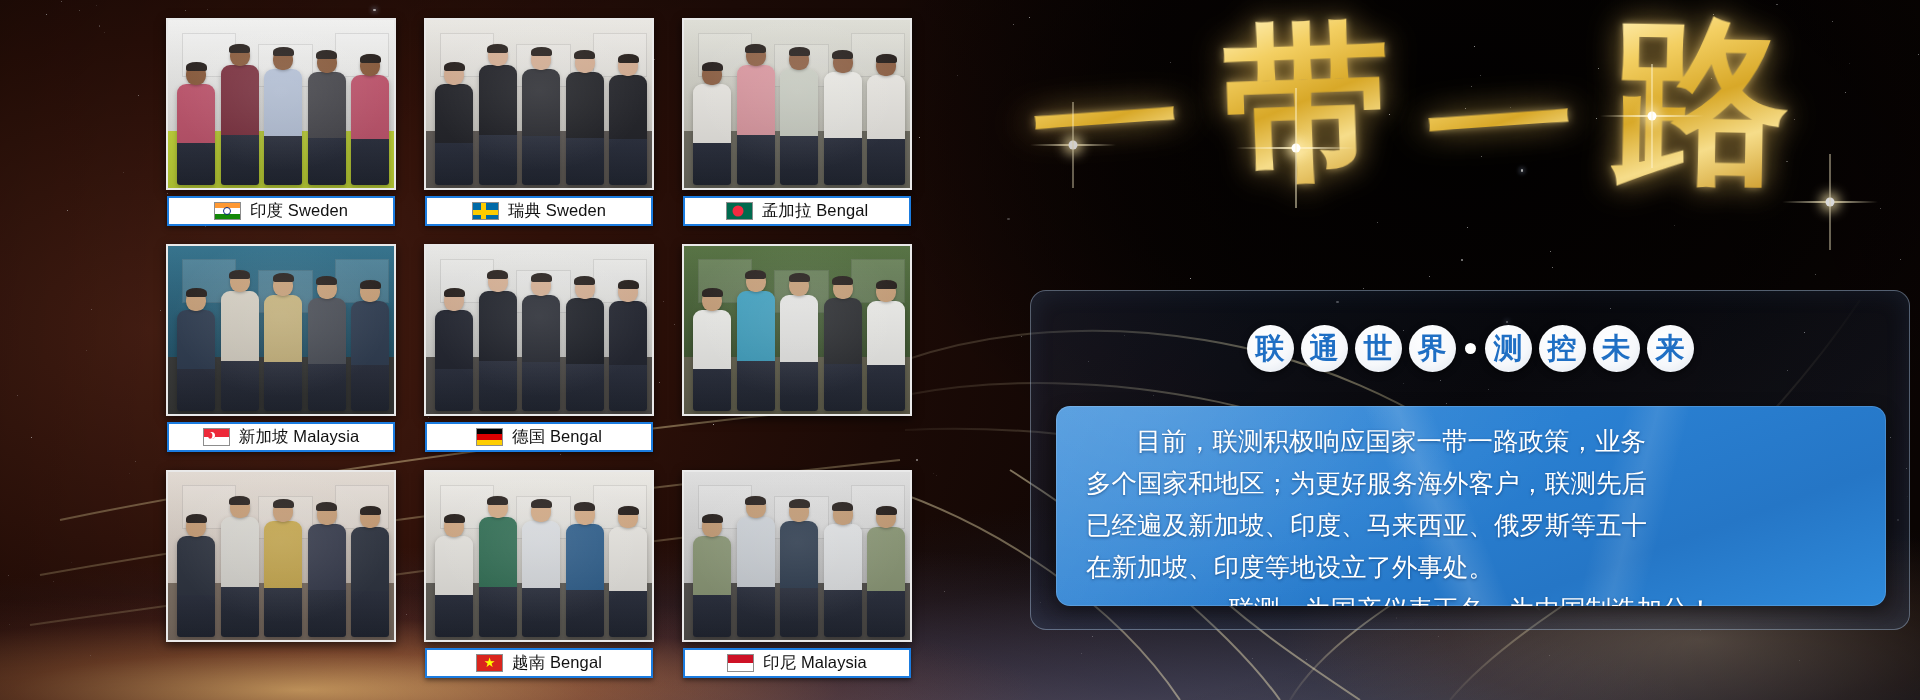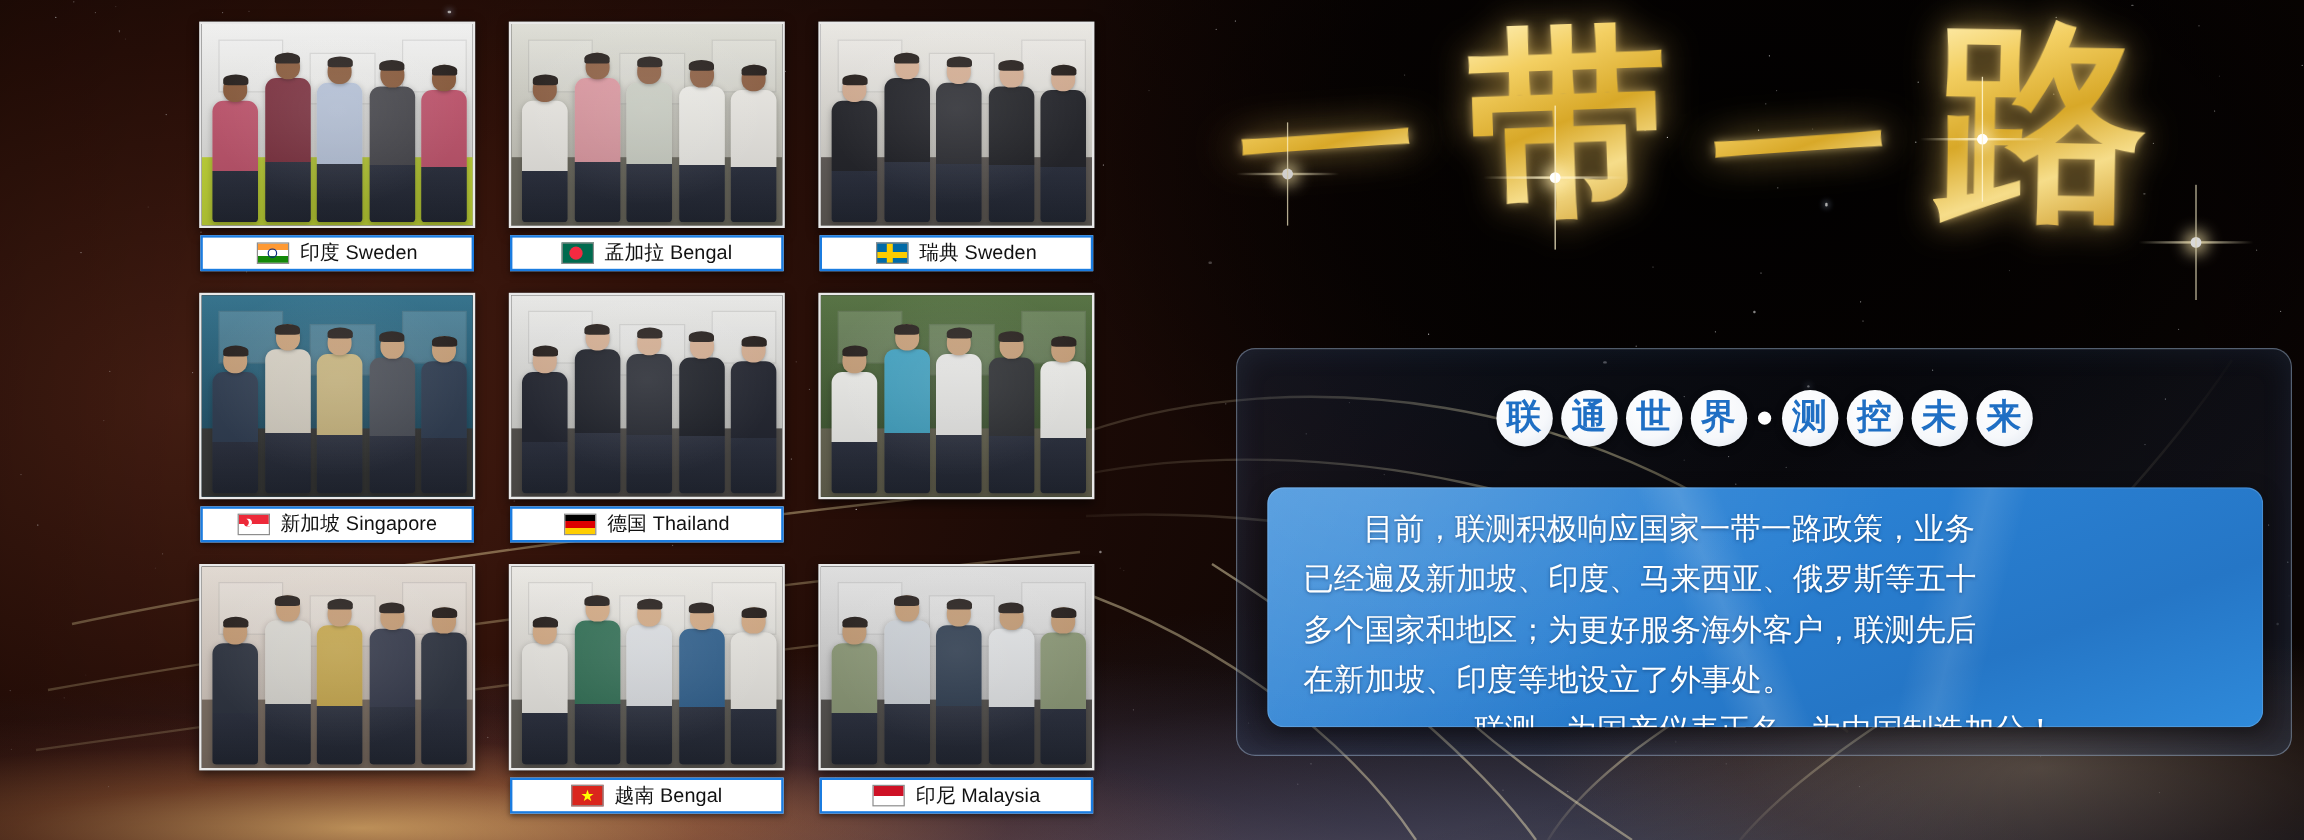--- a/index.html
+++ b/index.html
@@ -489,20 +489,50 @@
             <div style="position: absolute; inset: 0px; background: radial-gradient(80% 80% at 50% 42%, rgba(255, 255, 255, 0.1) 0%, rgba(0, 0, 0, 0) 60%), linear-gradient(rgba(255, 255, 255, 0.06) 0%, rgba(0, 0, 0, 0.16) 100%);"></div>
           </div>
         </div>
         <div class="photo-label">
           <span class="flag f-in"></span>
           <span class="label-text">印度 Sweden</span>
         </div>
       </div>
       <div class="photo-card">
         <div class="photo-frame">
+          <div class="photo-img" style="background: linear-gradient(rgb(232, 230, 225), rgb(214, 211, 204));">
+            <div style="position: absolute; left: 0px; right: 0px; bottom: 0px; height: 34%; background: rgb(90, 85, 80); opacity: 0.92;"></div>
+            <div style="position: absolute; left: 6%; top: 8%; width: 24%; height: 26%; background: rgba(255, 255, 255, 0.16); border: 1px solid rgba(0, 0, 0, 0.1);"></div>
+            <div style="position: absolute; left: 40%; top: 14%; width: 24%; height: 26%; background: rgba(255, 255, 255, 0.16); border: 1px solid rgba(0, 0, 0, 0.1);"></div>
+            <div style="position: absolute; left: 74%; top: 8%; width: 24%; height: 26%; background: rgba(255, 255, 255, 0.16); border: 1px solid rgba(0, 0, 0, 0.1);"></div>
+            <div style="position: absolute; left: 4%; bottom: 2%; width: 17%; height: 60%; background: linear-gradient(rgb(35, 36, 42) 0%, rgb(35, 36, 42) 58%, rgb(44, 49, 64) 58%, rgb(35, 40, 52) 100%); border-radius: 9px 9px 3px 3px; box-shadow: rgba(0, 0, 0, 0.25) 0px 2px 5px;"></div>
+            <div style="position: absolute; left: 8.1%; bottom: 61.5%; width: 8.8%; height: 13%; background: rgb(216, 176, 148); border-radius: 50% 50% 44% 44%; box-shadow: rgba(0, 0, 0, 0.3) 0px 1px 3px;"></div>
+            <div style="position: absolute; left: 7.9%; bottom: 69.5%; width: 9.2%; height: 5.5%; background: rgb(36, 29, 26); border-radius: 50% 50% 20% 20%;"></div>
+            <div style="position: absolute; left: 23.25%; bottom: 2%; width: 17%; height: 71%; background: linear-gradient(rgb(29, 30, 36) 0%, rgb(29, 30, 36) 58%, rgb(44, 49, 64) 58%, rgb(35, 40, 52) 100%); border-radius: 9px 9px 3px 3px; box-shadow: rgba(0, 0, 0, 0.25) 0px 2px 5px;"></div>
+            <div style="position: absolute; left: 27.35%; bottom: 72.5%; width: 8.8%; height: 13%; background: rgb(216, 176, 148); border-radius: 50% 50% 44% 44%; box-shadow: rgba(0, 0, 0, 0.3) 0px 1px 3px;"></div>
+            <div style="position: absolute; left: 27.15%; bottom: 80.5%; width: 9.2%; height: 5.5%; background: rgb(36, 29, 26); border-radius: 50% 50% 20% 20%;"></div>
+            <div style="position: absolute; left: 42.5%; bottom: 2%; width: 17%; height: 69%; background: linear-gradient(rgb(42, 43, 49) 0%, rgb(42, 43, 49) 58%, rgb(44, 49, 64) 58%, rgb(35, 40, 52) 100%); border-radius: 9px 9px 3px 3px; box-shadow: rgba(0, 0, 0, 0.25) 0px 2px 5px;"></div>
+            <div style="position: absolute; left: 46.6%; bottom: 70.5%; width: 8.8%; height: 13%; background: rgb(216, 176, 148); border-radius: 50% 50% 44% 44%; box-shadow: rgba(0, 0, 0, 0.3) 0px 1px 3px;"></div>
+            <div style="position: absolute; left: 46.4%; bottom: 78.5%; width: 9.2%; height: 5.5%; background: rgb(36, 29, 26); border-radius: 50% 50% 20% 20%;"></div>
+            <div style="position: absolute; left: 61.75%; bottom: 2%; width: 17%; height: 67%; background: linear-gradient(rgb(32, 33, 38) 0%, rgb(32, 33, 38) 58%, rgb(44, 49, 64) 58%, rgb(35, 40, 52) 100%); border-radius: 9px 9px 3px 3px; box-shadow: rgba(0, 0, 0, 0.25) 0px 2px 5px;"></div>
+            <div style="position: absolute; left: 65.85%; bottom: 68.5%; width: 8.8%; height: 13%; background: rgb(216, 176, 148); border-radius: 50% 50% 44% 44%; box-shadow: rgba(0, 0, 0, 0.3) 0px 1px 3px;"></div>
+            <div style="position: absolute; left: 65.65%; bottom: 76.5%; width: 9.2%; height: 5.5%; background: rgb(36, 29, 26); border-radius: 50% 50% 20% 20%;"></div>
+            <div style="position: absolute; left: 81%; bottom: 2%; width: 17%; height: 65%; background: linear-gradient(rgb(35, 36, 42) 0%, rgb(35, 36, 42) 58%, rgb(44, 49, 64) 58%, rgb(35, 40, 52) 100%); border-radius: 9px 9px 3px 3px; box-shadow: rgba(0, 0, 0, 0.25) 0px 2px 5px;"></div>
+            <div style="position: absolute; left: 85.1%; bottom: 66.5%; width: 8.8%; height: 13%; background: rgb(216, 176, 148); border-radius: 50% 50% 44% 44%; box-shadow: rgba(0, 0, 0, 0.3) 0px 1px 3px;"></div>
+            <div style="position: absolute; left: 84.9%; bottom: 74.5%; width: 9.2%; height: 5.5%; background: rgb(36, 29, 26); border-radius: 50% 50% 20% 20%;"></div>
+            <div style="position: absolute; inset: 0px; background: radial-gradient(80% 80% at 50% 42%, rgba(255, 255, 255, 0.1) 0%, rgba(0, 0, 0, 0) 60%), linear-gradient(rgba(255, 255, 255, 0.06) 0%, rgba(0, 0, 0, 0.16) 100%);"></div>
+          </div>
+        </div>
+        <div class="photo-label">
+          <span class="flag f-se"></span>
+          <span class="label-text">瑞典 Sweden</span>
+        </div>
+      </div>
+      <div class="photo-card">
+        <div class="photo-frame">
           <div class="photo-img" style="background: linear-gradient(rgb(220, 220, 212), rgb(194, 192, 180));">
             <div style="position: absolute; left: 0px; right: 0px; bottom: 0px; height: 34%; background: rgb(109, 106, 94); opacity: 0.92;"></div>
             <div style="position: absolute; left: 6%; top: 8%; width: 24%; height: 26%; background: rgba(255, 255, 255, 0.16); border: 1px solid rgba(0, 0, 0, 0.1);"></div>
             <div style="position: absolute; left: 40%; top: 14%; width: 24%; height: 26%; background: rgba(255, 255, 255, 0.16); border: 1px solid rgba(0, 0, 0, 0.1);"></div>
             <div style="position: absolute; left: 74%; top: 8%; width: 24%; height: 26%; background: rgba(255, 255, 255, 0.16); border: 1px solid rgba(0, 0, 0, 0.1);"></div>
             <div style="position: absolute; left: 4%; bottom: 2%; width: 17%; height: 60%; background: linear-gradient(rgb(240, 238, 233) 0%, rgb(240, 238, 233) 58%, rgb(44, 49, 64) 58%, rgb(35, 40, 52) 100%); border-radius: 9px 9px 3px 3px; box-shadow: rgba(0, 0, 0, 0.25) 0px 2px 5px;"></div>
             <div style="position: absolute; left: 8.1%; bottom: 61.5%; width: 8.8%; height: 13%; background: rgb(143, 96, 67); border-radius: 50% 50% 44% 44%; box-shadow: rgba(0, 0, 0, 0.3) 0px 1px 3px;"></div>
             <div style="position: absolute; left: 7.9%; bottom: 69.5%; width: 9.2%; height: 5.5%; background: rgb(36, 29, 26); border-radius: 50% 50% 20% 20%;"></div>
             <div style="position: absolute; left: 23.25%; bottom: 2%; width: 17%; height: 71%; background: linear-gradient(rgb(224, 154, 163) 0%, rgb(224, 154, 163) 58%, rgb(44, 49, 64) 58%, rgb(35, 40, 52) 100%); border-radius: 9px 9px 3px 3px; box-shadow: rgba(0, 0, 0, 0.25) 0px 2px 5px;"></div>
             <div style="position: absolute; left: 27.35%; bottom: 72.5%; width: 8.8%; height: 13%; background: rgb(143, 96, 67); border-radius: 50% 50% 44% 44%; box-shadow: rgba(0, 0, 0, 0.3) 0px 1px 3px;"></div>
@@ -519,50 +549,20 @@
             <div style="position: absolute; inset: 0px; background: radial-gradient(80% 80% at 50% 42%, rgba(255, 255, 255, 0.1) 0%, rgba(0, 0, 0, 0) 60%), linear-gradient(rgba(255, 255, 255, 0.06) 0%, rgba(0, 0, 0, 0.16) 100%);"></div>
           </div>
         </div>
         <div class="photo-label">
           <span class="flag f-bd"></span>
           <span class="label-text">孟加拉 Bengal</span>
         </div>
       </div>
       <div class="photo-card">
         <div class="photo-frame">
-          <div class="photo-img" style="background: linear-gradient(rgb(232, 230, 225), rgb(214, 211, 204));">
-            <div style="position: absolute; left: 0px; right: 0px; bottom: 0px; height: 34%; background: rgb(90, 85, 80); opacity: 0.92;"></div>
-            <div style="position: absolute; left: 6%; top: 8%; width: 24%; height: 26%; background: rgba(255, 255, 255, 0.16); border: 1px solid rgba(0, 0, 0, 0.1);"></div>
-            <div style="position: absolute; left: 40%; top: 14%; width: 24%; height: 26%; background: rgba(255, 255, 255, 0.16); border: 1px solid rgba(0, 0, 0, 0.1);"></div>
-            <div style="position: absolute; left: 74%; top: 8%; width: 24%; height: 26%; background: rgba(255, 255, 255, 0.16); border: 1px solid rgba(0, 0, 0, 0.1);"></div>
-            <div style="position: absolute; left: 4%; bottom: 2%; width: 17%; height: 60%; background: linear-gradient(rgb(35, 36, 42) 0%, rgb(35, 36, 42) 58%, rgb(44, 49, 64) 58%, rgb(35, 40, 52) 100%); border-radius: 9px 9px 3px 3px; box-shadow: rgba(0, 0, 0, 0.25) 0px 2px 5px;"></div>
-            <div style="position: absolute; left: 8.1%; bottom: 61.5%; width: 8.8%; height: 13%; background: rgb(216, 176, 148); border-radius: 50% 50% 44% 44%; box-shadow: rgba(0, 0, 0, 0.3) 0px 1px 3px;"></div>
-            <div style="position: absolute; left: 7.9%; bottom: 69.5%; width: 9.2%; height: 5.5%; background: rgb(36, 29, 26); border-radius: 50% 50% 20% 20%;"></div>
-            <div style="position: absolute; left: 23.25%; bottom: 2%; width: 17%; height: 71%; background: linear-gradient(rgb(29, 30, 36) 0%, rgb(29, 30, 36) 58%, rgb(44, 49, 64) 58%, rgb(35, 40, 52) 100%); border-radius: 9px 9px 3px 3px; box-shadow: rgba(0, 0, 0, 0.25) 0px 2px 5px;"></div>
-            <div style="position: absolute; left: 27.35%; bottom: 72.5%; width: 8.8%; height: 13%; background: rgb(216, 176, 148); border-radius: 50% 50% 44% 44%; box-shadow: rgba(0, 0, 0, 0.3) 0px 1px 3px;"></div>
-            <div style="position: absolute; left: 27.15%; bottom: 80.5%; width: 9.2%; height: 5.5%; background: rgb(36, 29, 26); border-radius: 50% 50% 20% 20%;"></div>
-            <div style="position: absolute; left: 42.5%; bottom: 2%; width: 17%; height: 69%; background: linear-gradient(rgb(42, 43, 49) 0%, rgb(42, 43, 49) 58%, rgb(44, 49, 64) 58%, rgb(35, 40, 52) 100%); border-radius: 9px 9px 3px 3px; box-shadow: rgba(0, 0, 0, 0.25) 0px 2px 5px;"></div>
-            <div style="position: absolute; left: 46.6%; bottom: 70.5%; width: 8.8%; height: 13%; background: rgb(216, 176, 148); border-radius: 50% 50% 44% 44%; box-shadow: rgba(0, 0, 0, 0.3) 0px 1px 3px;"></div>
-            <div style="position: absolute; left: 46.4%; bottom: 78.5%; width: 9.2%; height: 5.5%; background: rgb(36, 29, 26); border-radius: 50% 50% 20% 20%;"></div>
-            <div style="position: absolute; left: 61.75%; bottom: 2%; width: 17%; height: 67%; background: linear-gradient(rgb(32, 33, 38) 0%, rgb(32, 33, 38) 58%, rgb(44, 49, 64) 58%, rgb(35, 40, 52) 100%); border-radius: 9px 9px 3px 3px; box-shadow: rgba(0, 0, 0, 0.25) 0px 2px 5px;"></div>
-            <div style="position: absolute; left: 65.85%; bottom: 68.5%; width: 8.8%; height: 13%; background: rgb(216, 176, 148); border-radius: 50% 50% 44% 44%; box-shadow: rgba(0, 0, 0, 0.3) 0px 1px 3px;"></div>
-            <div style="position: absolute; left: 65.65%; bottom: 76.5%; width: 9.2%; height: 5.5%; background: rgb(36, 29, 26); border-radius: 50% 50% 20% 20%;"></div>
-            <div style="position: absolute; left: 81%; bottom: 2%; width: 17%; height: 65%; background: linear-gradient(rgb(35, 36, 42) 0%, rgb(35, 36, 42) 58%, rgb(44, 49, 64) 58%, rgb(35, 40, 52) 100%); border-radius: 9px 9px 3px 3px; box-shadow: rgba(0, 0, 0, 0.25) 0px 2px 5px;"></div>
-            <div style="position: absolute; left: 85.1%; bottom: 66.5%; width: 8.8%; height: 13%; background: rgb(216, 176, 148); border-radius: 50% 50% 44% 44%; box-shadow: rgba(0, 0, 0, 0.3) 0px 1px 3px;"></div>
-            <div style="position: absolute; left: 84.9%; bottom: 74.5%; width: 9.2%; height: 5.5%; background: rgb(36, 29, 26); border-radius: 50% 50% 20% 20%;"></div>
-            <div style="position: absolute; inset: 0px; background: radial-gradient(80% 80% at 50% 42%, rgba(255, 255, 255, 0.1) 0%, rgba(0, 0, 0, 0) 60%), linear-gradient(rgba(255, 255, 255, 0.06) 0%, rgba(0, 0, 0, 0.16) 100%);"></div>
-          </div>
-        </div>
-        <div class="photo-label">
-          <span class="flag f-se"></span>
-          <span class="label-text">瑞典 Sweden</span>
-        </div>
-      </div>
-      <div class="photo-card">
-        <div class="photo-frame">
           <div class="photo-img" style="background: linear-gradient(rgb(43, 107, 134), rgb(29, 74, 96));">
             <div style="position: absolute; left: 0px; right: 0px; bottom: 0px; height: 34%; background: rgb(61, 58, 54); opacity: 0.92;"></div>
             <div style="position: absolute; left: 6%; top: 8%; width: 24%; height: 26%; background: rgba(255, 255, 255, 0.16); border: 1px solid rgba(0, 0, 0, 0.1);"></div>
             <div style="position: absolute; left: 40%; top: 14%; width: 24%; height: 26%; background: rgba(255, 255, 255, 0.16); border: 1px solid rgba(0, 0, 0, 0.1);"></div>
             <div style="position: absolute; left: 74%; top: 8%; width: 24%; height: 26%; background: rgba(255, 255, 255, 0.16); border: 1px solid rgba(0, 0, 0, 0.1);"></div>
             <div style="position: absolute; left: 4%; bottom: 2%; width: 17%; height: 60%; background: linear-gradient(rgb(47, 61, 82) 0%, rgb(47, 61, 82) 58%, rgb(44, 49, 64) 58%, rgb(35, 40, 52) 100%); border-radius: 9px 9px 3px 3px; box-shadow: rgba(0, 0, 0, 0.25) 0px 2px 5px;"></div>
             <div style="position: absolute; left: 8.1%; bottom: 61.5%; width: 8.8%; height: 13%; background: rgb(202, 161, 121); border-radius: 50% 50% 44% 44%; box-shadow: rgba(0, 0, 0, 0.3) 0px 1px 3px;"></div>
             <div style="position: absolute; left: 7.9%; bottom: 69.5%; width: 9.2%; height: 5.5%; background: rgb(36, 29, 26); border-radius: 50% 50% 20% 20%;"></div>
             <div style="position: absolute; left: 23.25%; bottom: 2%; width: 17%; height: 71%; background: linear-gradient(rgb(217, 211, 198) 0%, rgb(217, 211, 198) 58%, rgb(44, 49, 64) 58%, rgb(35, 40, 52) 100%); border-radius: 9px 9px 3px 3px; box-shadow: rgba(0, 0, 0, 0.25) 0px 2px 5px;"></div>
             <div style="position: absolute; left: 27.35%; bottom: 72.5%; width: 8.8%; height: 13%; background: rgb(202, 161, 121); border-radius: 50% 50% 44% 44%; box-shadow: rgba(0, 0, 0, 0.3) 0px 1px 3px;"></div>
@@ -574,21 +574,21 @@
             <div style="position: absolute; left: 65.85%; bottom: 68.5%; width: 8.8%; height: 13%; background: rgb(202, 161, 121); border-radius: 50% 50% 44% 44%; box-shadow: rgba(0, 0, 0, 0.3) 0px 1px 3px;"></div>
             <div style="position: absolute; left: 65.65%; bottom: 76.5%; width: 9.2%; height: 5.5%; background: rgb(36, 29, 26); border-radius: 50% 50% 20% 20%;"></div>
             <div style="position: absolute; left: 81%; bottom: 2%; width: 17%; height: 65%; background: linear-gradient(rgb(47, 61, 82) 0%, rgb(47, 61, 82) 58%, rgb(44, 49, 64) 58%, rgb(35, 40, 52) 100%); border-radius: 9px 9px 3px 3px; box-shadow: rgba(0, 0, 0, 0.25) 0px 2px 5px;"></div>
             <div style="position: absolute; left: 85.1%; bottom: 66.5%; width: 8.8%; height: 13%; background: rgb(202, 161, 121); border-radius: 50% 50% 44% 44%; box-shadow: rgba(0, 0, 0, 0.3) 0px 1px 3px;"></div>
             <div style="position: absolute; left: 84.9%; bottom: 74.5%; width: 9.2%; height: 5.5%; background: rgb(36, 29, 26); border-radius: 50% 50% 20% 20%;"></div>
             <div style="position: absolute; inset: 0px; background: radial-gradient(80% 80% at 50% 42%, rgba(255, 255, 255, 0.1) 0%, rgba(0, 0, 0, 0) 60%), linear-gradient(rgba(255, 255, 255, 0.06) 0%, rgba(0, 0, 0, 0.16) 100%);"></div>
           </div>
         </div>
         <div class="photo-label">
           <span class="flag f-sg"></span>
-          <span class="label-text">新加坡 Singapore</span>
+          <span class="label-text">新加坡 Malaysia</span>
         </div>
       </div>
       <div class="photo-card">
         <div class="photo-frame">
           <div class="photo-img" style="background: linear-gradient(rgb(230, 230, 228), rgb(207, 207, 203));">
             <div style="position: absolute; left: 0px; right: 0px; bottom: 0px; height: 34%; background: rgb(75, 72, 68); opacity: 0.92;"></div>
             <div style="position: absolute; left: 6%; top: 8%; width: 24%; height: 26%; background: rgba(255, 255, 255, 0.16); border: 1px solid rgba(0, 0, 0, 0.1);"></div>
             <div style="position: absolute; left: 40%; top: 14%; width: 24%; height: 26%; background: rgba(255, 255, 255, 0.16); border: 1px solid rgba(0, 0, 0, 0.1);"></div>
             <div style="position: absolute; left: 74%; top: 8%; width: 24%; height: 26%; background: rgba(255, 255, 255, 0.16); border: 1px solid rgba(0, 0, 0, 0.1);"></div>
             <div style="position: absolute; left: 4%; bottom: 2%; width: 17%; height: 60%; background: linear-gradient(rgb(34, 37, 48) 0%, rgb(34, 37, 48) 58%, rgb(44, 49, 64) 58%, rgb(35, 40, 52) 100%); border-radius: 9px 9px 3px 3px; box-shadow: rgba(0, 0, 0, 0.25) 0px 2px 5px;"></div>
@@ -604,21 +604,21 @@
             <div style="position: absolute; left: 65.85%; bottom: 68.5%; width: 8.8%; height: 13%; background: rgb(215, 176, 147); border-radius: 50% 50% 44% 44%; box-shadow: rgba(0, 0, 0, 0.3) 0px 1px 3px;"></div>
             <div style="position: absolute; left: 65.65%; bottom: 76.5%; width: 9.2%; height: 5.5%; background: rgb(36, 29, 26); border-radius: 50% 50% 20% 20%;"></div>
             <div style="position: absolute; left: 81%; bottom: 2%; width: 17%; height: 65%; background: linear-gradient(rgb(34, 37, 48) 0%, rgb(34, 37, 48) 58%, rgb(44, 49, 64) 58%, rgb(35, 40, 52) 100%); border-radius: 9px 9px 3px 3px; box-shadow: rgba(0, 0, 0, 0.25) 0px 2px 5px;"></div>
             <div style="position: absolute; left: 85.1%; bottom: 66.5%; width: 8.8%; height: 13%; background: rgb(215, 176, 147); border-radius: 50% 50% 44% 44%; box-shadow: rgba(0, 0, 0, 0.3) 0px 1px 3px;"></div>
             <div style="position: absolute; left: 84.9%; bottom: 74.5%; width: 9.2%; height: 5.5%; background: rgb(36, 29, 26); border-radius: 50% 50% 20% 20%;"></div>
             <div style="position: absolute; inset: 0px; background: radial-gradient(80% 80% at 50% 42%, rgba(255, 255, 255, 0.1) 0%, rgba(0, 0, 0, 0) 60%), linear-gradient(rgba(255, 255, 255, 0.06) 0%, rgba(0, 0, 0, 0.16) 100%);"></div>
           </div>
         </div>
         <div class="photo-label">
           <span class="flag f-de"></span>
-          <span class="label-text">德国 Thailand</span>
+          <span class="label-text">德国 Bengal</span>
         </div>
       </div>
       <div class="photo-card">
         <div class="photo-frame">
           <div class="photo-img" style="background: linear-gradient(rgb(78, 107, 58), rgb(59, 82, 48));">
             <div style="position: absolute; left: 0px; right: 0px; bottom: 0px; height: 34%; background: rgb(111, 106, 88); opacity: 0.92;"></div>
             <div style="position: absolute; left: 6%; top: 8%; width: 24%; height: 26%; background: rgba(255, 255, 255, 0.16); border: 1px solid rgba(0, 0, 0, 0.1);"></div>
             <div style="position: absolute; left: 40%; top: 14%; width: 24%; height: 26%; background: rgba(255, 255, 255, 0.16); border: 1px solid rgba(0, 0, 0, 0.1);"></div>
             <div style="position: absolute; left: 74%; top: 8%; width: 24%; height: 26%; background: rgba(255, 255, 255, 0.16); border: 1px solid rgba(0, 0, 0, 0.1);"></div>
             <div style="position: absolute; left: 4%; bottom: 2%; width: 17%; height: 60%; background: linear-gradient(rgb(242, 242, 239) 0%, rgb(242, 242, 239) 58%, rgb(44, 49, 64) 58%, rgb(35, 40, 52) 100%); border-radius: 9px 9px 3px 3px; box-shadow: rgba(0, 0, 0, 0.25) 0px 2px 5px;"></div>
@@ -757,21 +757,21 @@
           <span class="slogan-ch">世</span>
           <span class="slogan-ch">界</span>
           <span class="slogan-dot"></span>
           <span class="slogan-ch">测</span>
           <span class="slogan-ch">控</span>
           <span class="slogan-ch">未</span>
           <span class="slogan-ch">来</span>
         </div>
       <div id="text-box">
           <div class="tb-line tb-indent">目前，联测积极响应国家一带一路政策，业务</div>
+          <div class="tb-line">多个国家和地区；为更好服务海外客户，联测先后</div>
           <div class="tb-line">已经遍及新加坡、印度、马来西亚、俄罗斯等五十</div>
-          <div class="tb-line">多个国家和地区；为更好服务海外客户，联测先后</div>
           <div class="tb-line">在新加坡、印度等地设立了外事处。</div>
           <div class="tb-line tb-center">联测，为国产仪表正名，为中国制造加分！</div>
         </div>
     </div>
 
   </div>
 </div>
 
 </body></html>

